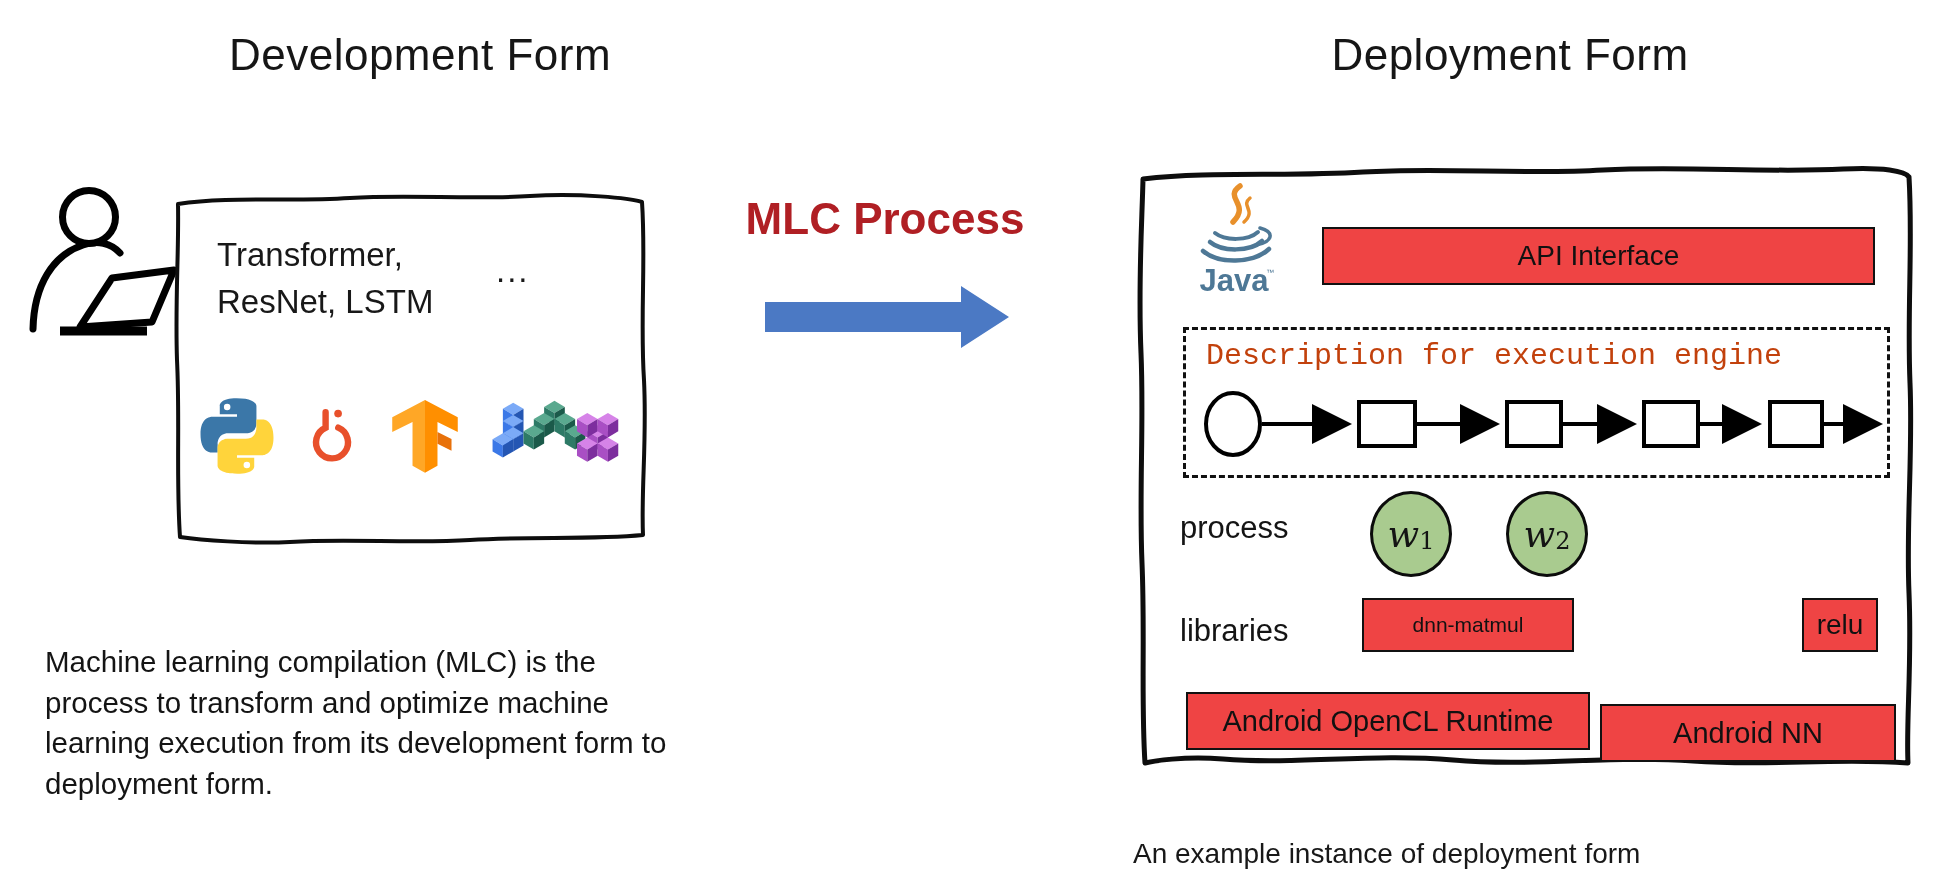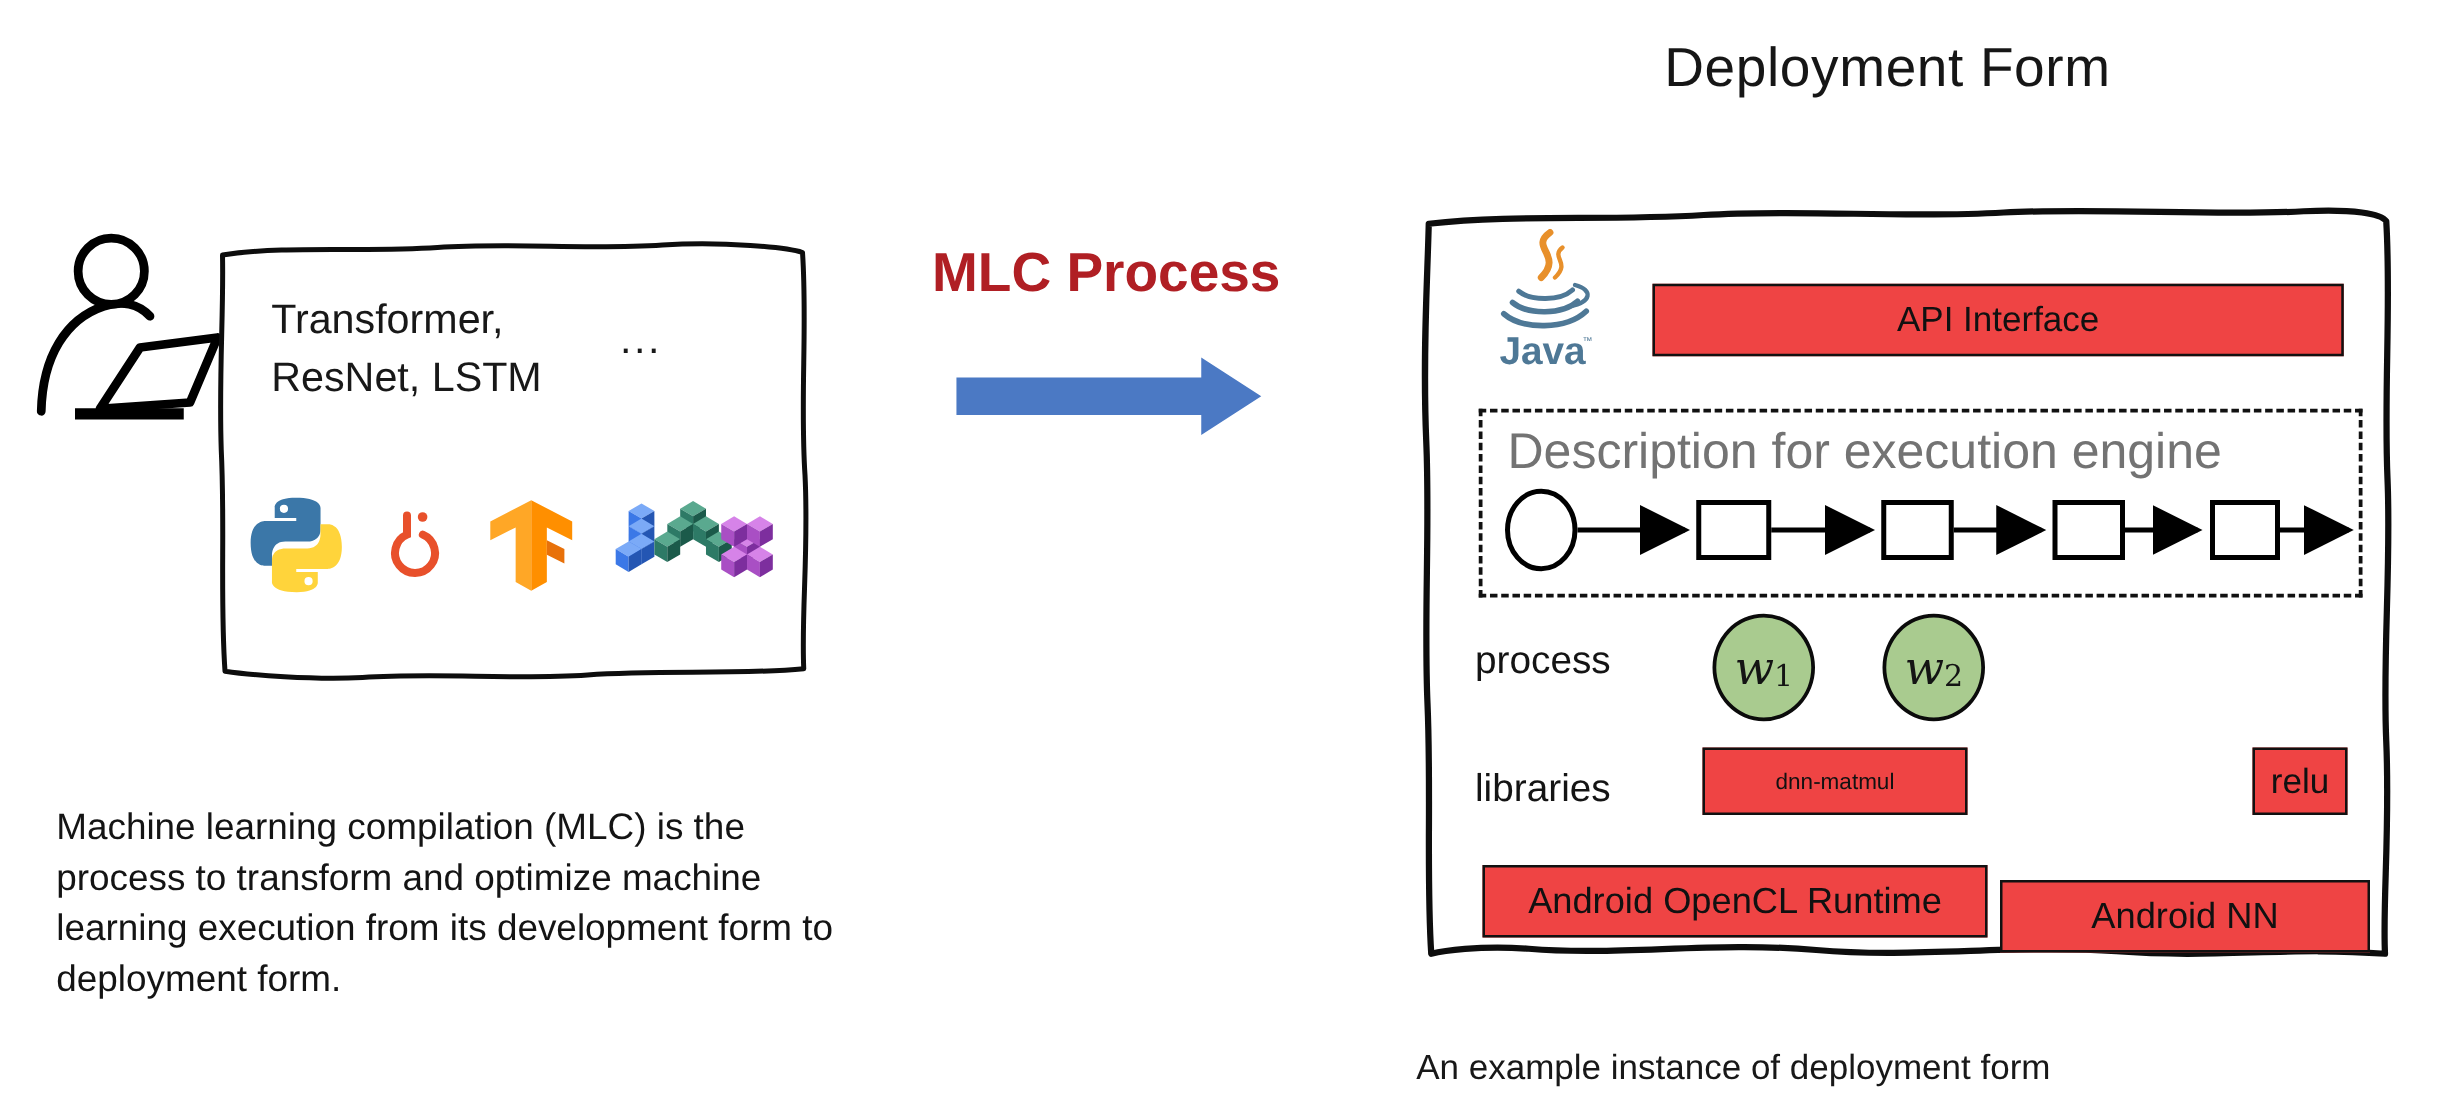--- a/index.html
+++ b/index.html
@@ -27,48 +27,49 @@
   #mlc-arrow{left:765px;top:285px;width:245px;height:64px;}
 
   
   #dep-box{left:1133px;top:163px;width:785px;height:615px;}
   #dep-box .border-svg{position:absolute;left:0;top:0;width:100%;height:100%;}
   #java-logo{position:absolute;left:55px;top:20px;width:96px;height:120px;}
   #api-box{position:absolute;left:189px;top:64px;width:553px;height:58px;}
   .bluebox{background:#ef4444;border:2px solid #111;display:flex;align-items:center;justify-content:center;
     font-size:28px;color:#111;box-sizing:border-box;}
   #desc-box{position:absolute;left:50px;top:164px;width:707px;height:151px;border:3px dashed #111;box-sizing:border-box;}
-  #desc-label{position:absolute;left:20px;top:9px;font-size:40px;color:#737373;}
+  #desc-label{position:absolute;left:20px;top:9px;font-size:30px;color:#c2410c;font-family:Liberation Mono, monospace;}
   #flow{position:absolute;left:0px;top:46px;width:701px;height:100px;}
 
   #weights-label{position:absolute;left:47px;top:347px;font-size:31px;}
   .weight{position:absolute;width:82px;height:86px;border-radius:50%;background:#A9CB8F;border:3.5px solid #0b0b0b;
     display:flex;align-items:center;justify-content:center;box-sizing:border-box;}
   #w1{left:237px;top:328px;}
   #w2{left:373px;top:328px;}
   .weight .wbase{font-family:"DejaVu Serif",serif;font-style:italic;font-size:37px;line-height:1;}
   .weight sub{font-family:"DejaVu Serif",serif;font-size:24px;line-height:1;margin-bottom:-14px;}
 
   #libraries-label{position:absolute;left:47px;top:450px;font-size:31px;}
-  #lib-1{position:absolute;left:229px;top:435px;width:212px;height:54px;font-size:18px;}
+  #lib-1{position:absolute;left:229px;top:435px;width:212px;height:54px;font-size:21px;}
   #lib-2{position:absolute;left:449px;top:435px;width:212px;height:54px;font-size:28px;}
   #lib-3{position:absolute;left:669px;top:435px;width:76px;height:54px;font-size:28px;}
 
   #rt-1{position:absolute;left:53px;top:529px;width:404px;height:58px;font-size:29px;}
   #rt-2{position:absolute;left:467px;top:529px;width:296px;height:58px;font-size:29px;margin-top:12px;}
 
   #dep-caption{left:1133px;top:838px;width:785px;text-align:left;font-size:28px;color:#181818;}
 
   #definition{left:45px;top:642px;width:640px;font-size:29.5px;line-height:1.38;color:#141414;}
 </style>
 </head>
 <body>
 
 <div class="canvas">
 
+  <div class="abs title" id="dev-title">Development Form</div>
   <div class="abs title" id="dep-title">Deployment Form</div>
 
   <svg class="abs" id="person" viewBox="0 0 150 158">
     <path d="M7 148 C8 104 27 74 57 64 C71 59 85 62 94 72" fill="#fff" stroke="#000" stroke-width="7" stroke-linecap="round"></path>
     <circle cx="63" cy="36" r="26.5" fill="#fff" stroke="#000" stroke-width="7"></circle>
     <polygon points="86,97 148,89 126,141 54,146" fill="#fff" stroke="#000" stroke-width="7" stroke-linejoin="round"></polygon>
     <path d="M34 150 L121 150" stroke="#000" stroke-width="9" stroke-linecap="butt"></path>
   </svg>
 
   <div class="abs" id="dev-box">

